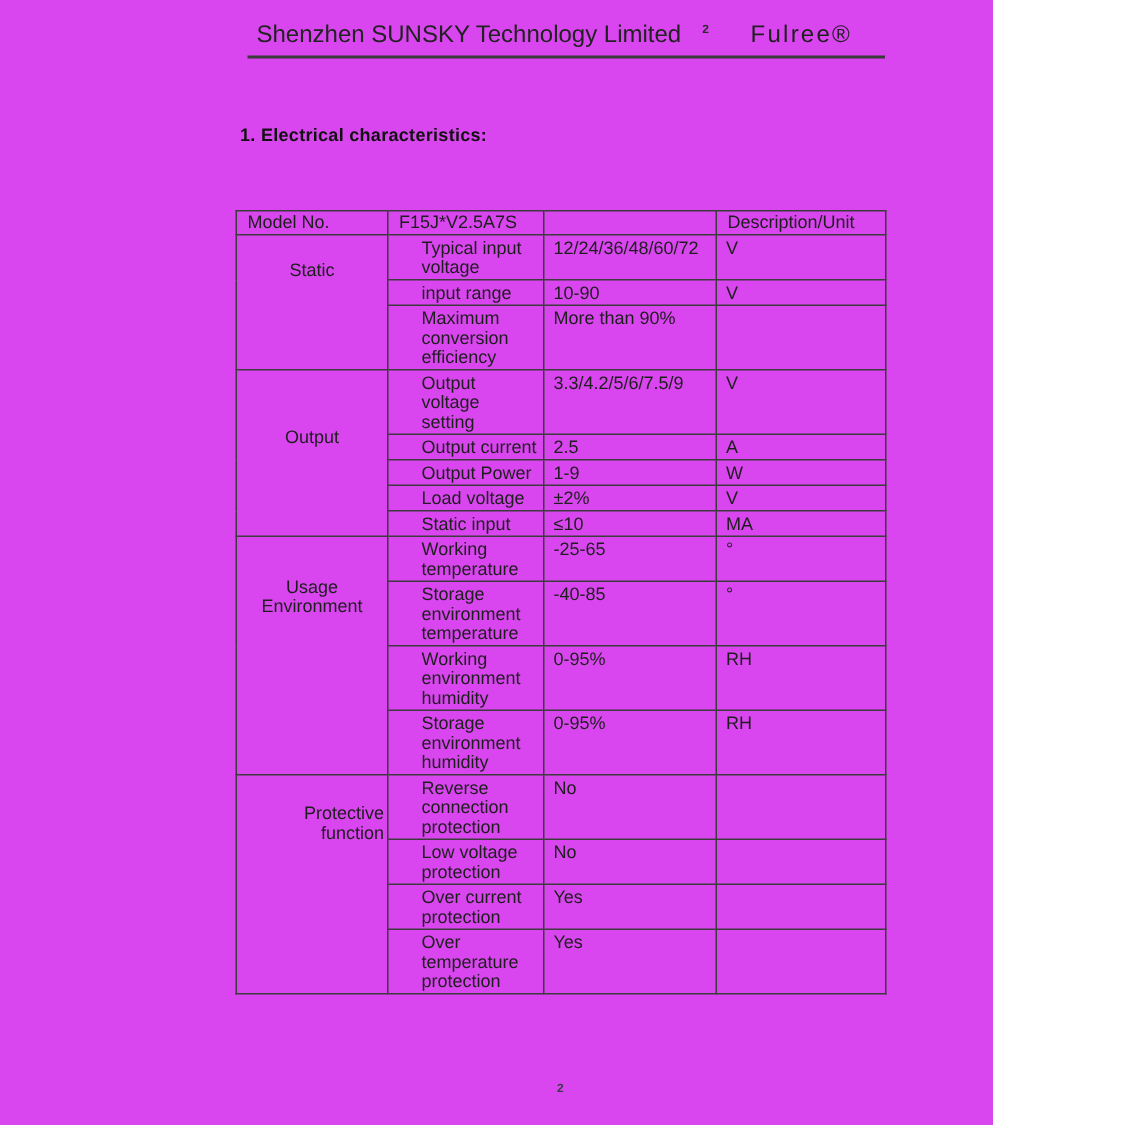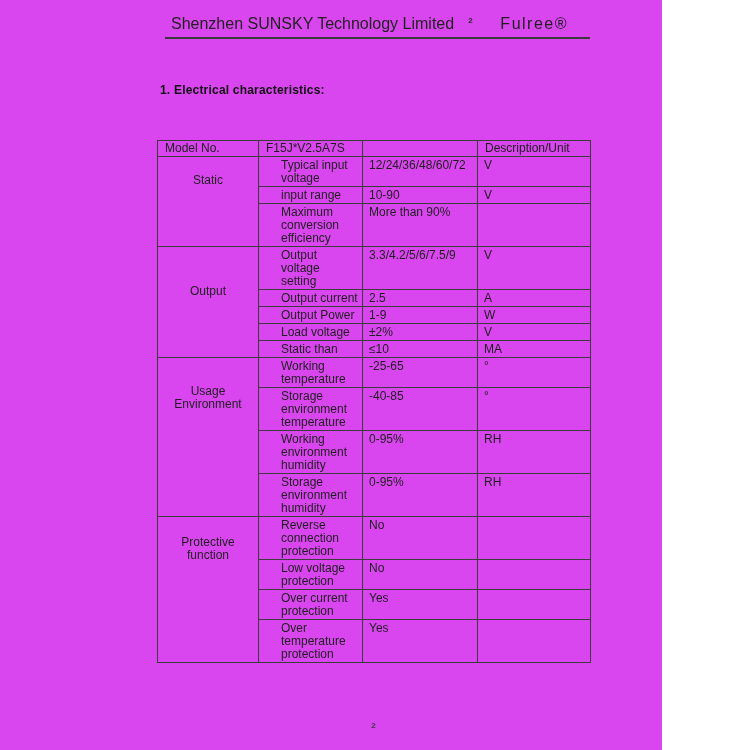--- a/index.html
+++ b/index.html
@@ -86,21 +86,21 @@
   td.value-cell { padding: 2px 2px 1px 6px; white-space: nowrap; }
   td.unit-cell  { padding: 2px 3px 1px 6px; }
   td.group-cell {
     text-align: center;
     white-space: pre-line;
     padding: 0 2px;
   }
   td.group-import            { padding-top: 17px; }
   td.group-output            { padding-top: 38px; }
   td.group-usage-environment { padding-top: 27px; }
-  td.group-protective-function { padding-top: 19px; }
+  td.group-protective-function { padding-top: 19px; text-align: right; }
 
   
   .doc-footer {
     position: absolute;
     left: 157px;
     top: 721px;
     width: 433px;
     text-align: center;
     font-size: 8px;
     font-weight: bold;
@@ -172,21 +172,21 @@
           <td class="param-cell">Output Power</td>
           <td class="value-cell">1-9</td>
           <td class="unit-cell">W</td>
         </tr>
         <tr>
           <td class="param-cell">Load voltage</td>
           <td class="value-cell">±2%</td>
           <td class="unit-cell">V</td>
         </tr>
         <tr>
-          <td class="param-cell">Static than</td>
+          <td class="param-cell">Static input</td>
           <td class="value-cell">≤10</td>
           <td class="unit-cell">MA</td>
         </tr>
         <tr>
           <td rowspan="4" class="group-cell group-usage-environment">Usage
 Environment</td>
           <td class="param-cell">Working
 temperature</td>
           <td class="value-cell">-25-65</td>
           <td class="unit-cell">°</td>

